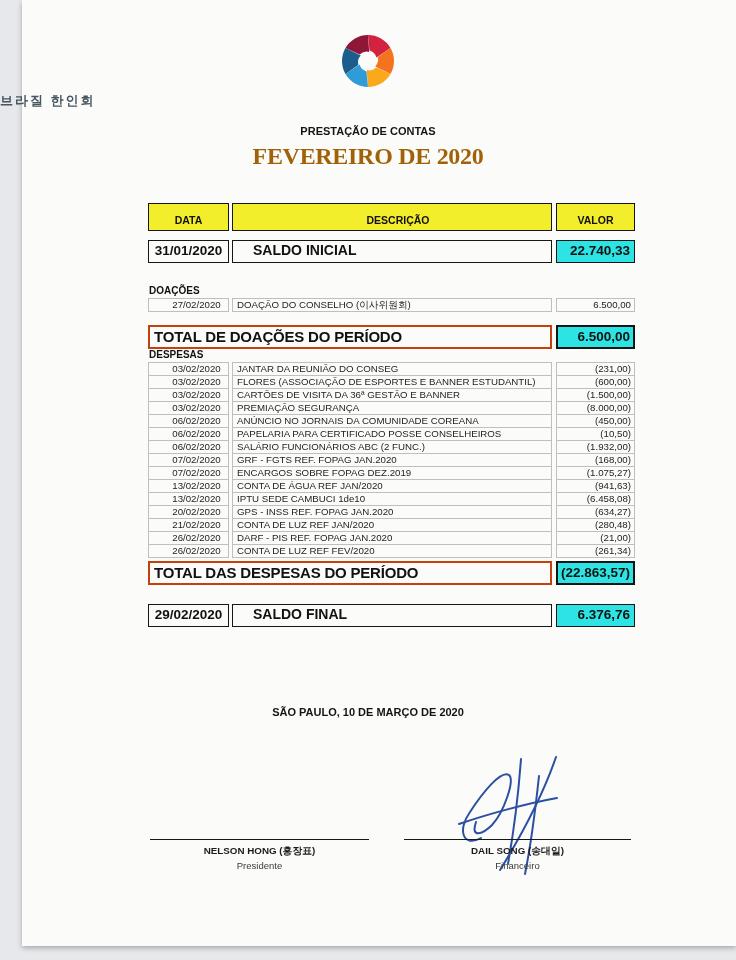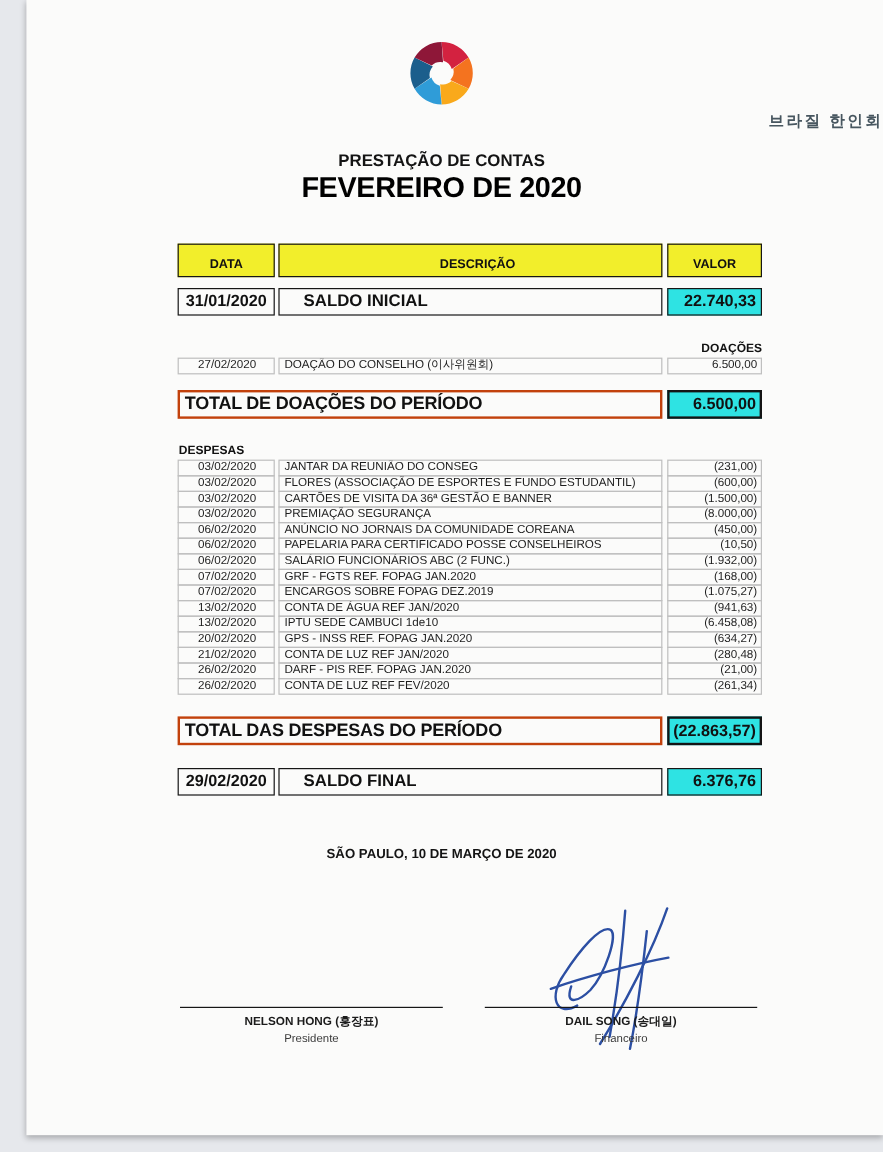--- a/index.html
+++ b/index.html
@@ -9,28 +9,28 @@
     font-family:"Liberation Sans", sans-serif;
     color:#111;
   }
   .canvas { position:relative; width:736px; height:960px; overflow:hidden; }
   .sheet {
     position:absolute; left:22px; top:0; width:714px; height:946px;
     background:#fbfbfa;
     box-shadow:0 2px 5px rgba(0,0,0,.28);
   }
   
-  .logo-wrap { position:absolute; left:0; top:33px; width:736px; text-align:right; }
+  .logo-wrap { position:absolute; left:0; top:33px; width:736px; text-align:left; }
   .logo-svg { display:block; margin:0 auto; }
   .logo-korean { font-size:13px; font-weight:bold; color:#47565f; letter-spacing:2px; margin-top:3px; }
   
   .title1 { position:absolute; left:0; top:125px; width:736px; text-align:center;
-            font-weight:bold; font-size:14px; color:#141414; }
+            font-weight:bold; font-size:11px; color:#141414; }
   .title2 { position:absolute; left:0; top:143px; width:736px; text-align:center;
-            font-weight:bold; font-size:24px; letter-spacing:-0.3px; color:#000000; }
+            font-weight:bold; font-size:24px; letter-spacing:-0.3px; color:#a16207;font-family:Liberation Serif, serif; }
   
   .tablewrap { position:absolute; left:148px; top:203px; width:487px; }
   .row { display:flex; box-sizing:border-box; }
   .row > div { box-sizing:border-box; }
   .hrow { height:28px; }
   .hcell {
     background:var(--header-yellow,#f2ee2b);
     border:1.6px solid #161616;
     font-weight:bold; font-size:10.5px;
     display:flex; align-items:flex-end; justify-content:center;
@@ -39,38 +39,38 @@
   .w-date { width:81px; }
   .w-desc { width:320px; margin-left:3px;padding-left:12px; }
   .w-val  { width:79px;  margin-left:4px; }
   .saldo-row { height:23px; margin-top:9px; }
   .saldo-row > div { border:1.6px solid #161616; font-weight:bold; line-height:19px; }
   .saldo-date { text-align:center; font-size:13.5px; }
   .saldo-desc { font-size:14px; padding-left:20px; }
   .saldo-val  { background:var(--highlight-cyan,#2ee3e3); font-size:13.5px;
                 text-align:right; padding-right:4px; }
   .section-label { font-weight:bold; font-size:10px; margin-left:1px; }
-  .lbl-doacoes  { margin-top:22px;text-align:right; }
-  .lbl-despesas { margin-top:21px; }
+  .lbl-doacoes  { margin-top:22px; }
+  .lbl-despesas { }
   .drows { margin-top:2px; }
   .drow { height:14px; }
   .drow + .drow { margin-top:-1px; }
   .dcell { border:1px solid #bfbfbf; font-size:9.7px; line-height:12px; color:#1d1d1d;
            white-space:nowrap; overflow:hidden; }
-  .dcell.date { text-align:left;padding-left:16px; }
+  .dcell.date { text-align:center;padding-left:16px; }
   .dcell.desc { padding-left:4px; }
   .dcell.val  { text-align:right; padding-right:3px; }
   .total-row { height:24px; }
   .total-label { width:404px; border:2px solid #c2410c; font-weight:bold; font-size:15px;
                  padding-left:4px; line-height:19px; letter-spacing:-0.2px; }
   .total-val { background:var(--highlight-cyan,#2ee3e3); border:2px solid #141414;
                font-weight:bold; font-size:13.5px; text-align:right;
                padding-right:3px; line-height:19px; }
   .t-doacoes  { margin-top:13px; }
-  .t-despesas { margin-top:18px; }
+  .t-despesas { margin-top:3px; }
   .saldo-final { margin-top:19px; }
   
   .place-date { position:absolute; left:0; top:706px; width:736px; text-align:center;
                 font-weight:bold; font-size:11px; color:#141414; }
   .signature-svg { position:absolute; left:443px; top:752px; }
   .sig-line { position:absolute; top:839px; border-top:1.6px solid #161616; }
   .sig-line.left  { left:150px; width:219px; }
   .sig-line.right { left:404px; width:227px; }
   .sig-block { position:absolute; top:845px; text-align:center; }
   .sig-block.left  { left:150px; width:219px;text-align:center; }
@@ -134,21 +134,21 @@
     <div class="drows">
 
         <div class="row drow">
           <div class="dcell date w-date">03/02/2020</div>
           <div class="dcell desc w-desc">JANTAR DA REUNIÃO DO CONSEG</div>
           <div class="dcell val w-val">(231,00)</div>
         </div>
 
         <div class="row drow">
           <div class="dcell date w-date">03/02/2020</div>
-          <div class="dcell desc w-desc">FLORES (ASSOCIAÇÃO DE ESPORTES E FUNDO ESTUDANTIL)</div>
+          <div class="dcell desc w-desc">FLORES (ASSOCIAÇÃO DE ESPORTES E BANNER ESTUDANTIL)</div>
           <div class="dcell val w-val">(600,00)</div>
         </div>
 
         <div class="row drow">
           <div class="dcell date w-date">03/02/2020</div>
           <div class="dcell desc w-desc">CARTÕES DE VISITA DA 36ª GESTÃO E BANNER</div>
           <div class="dcell val w-val">(1.500,00)</div>
         </div>
 
         <div class="row drow">

